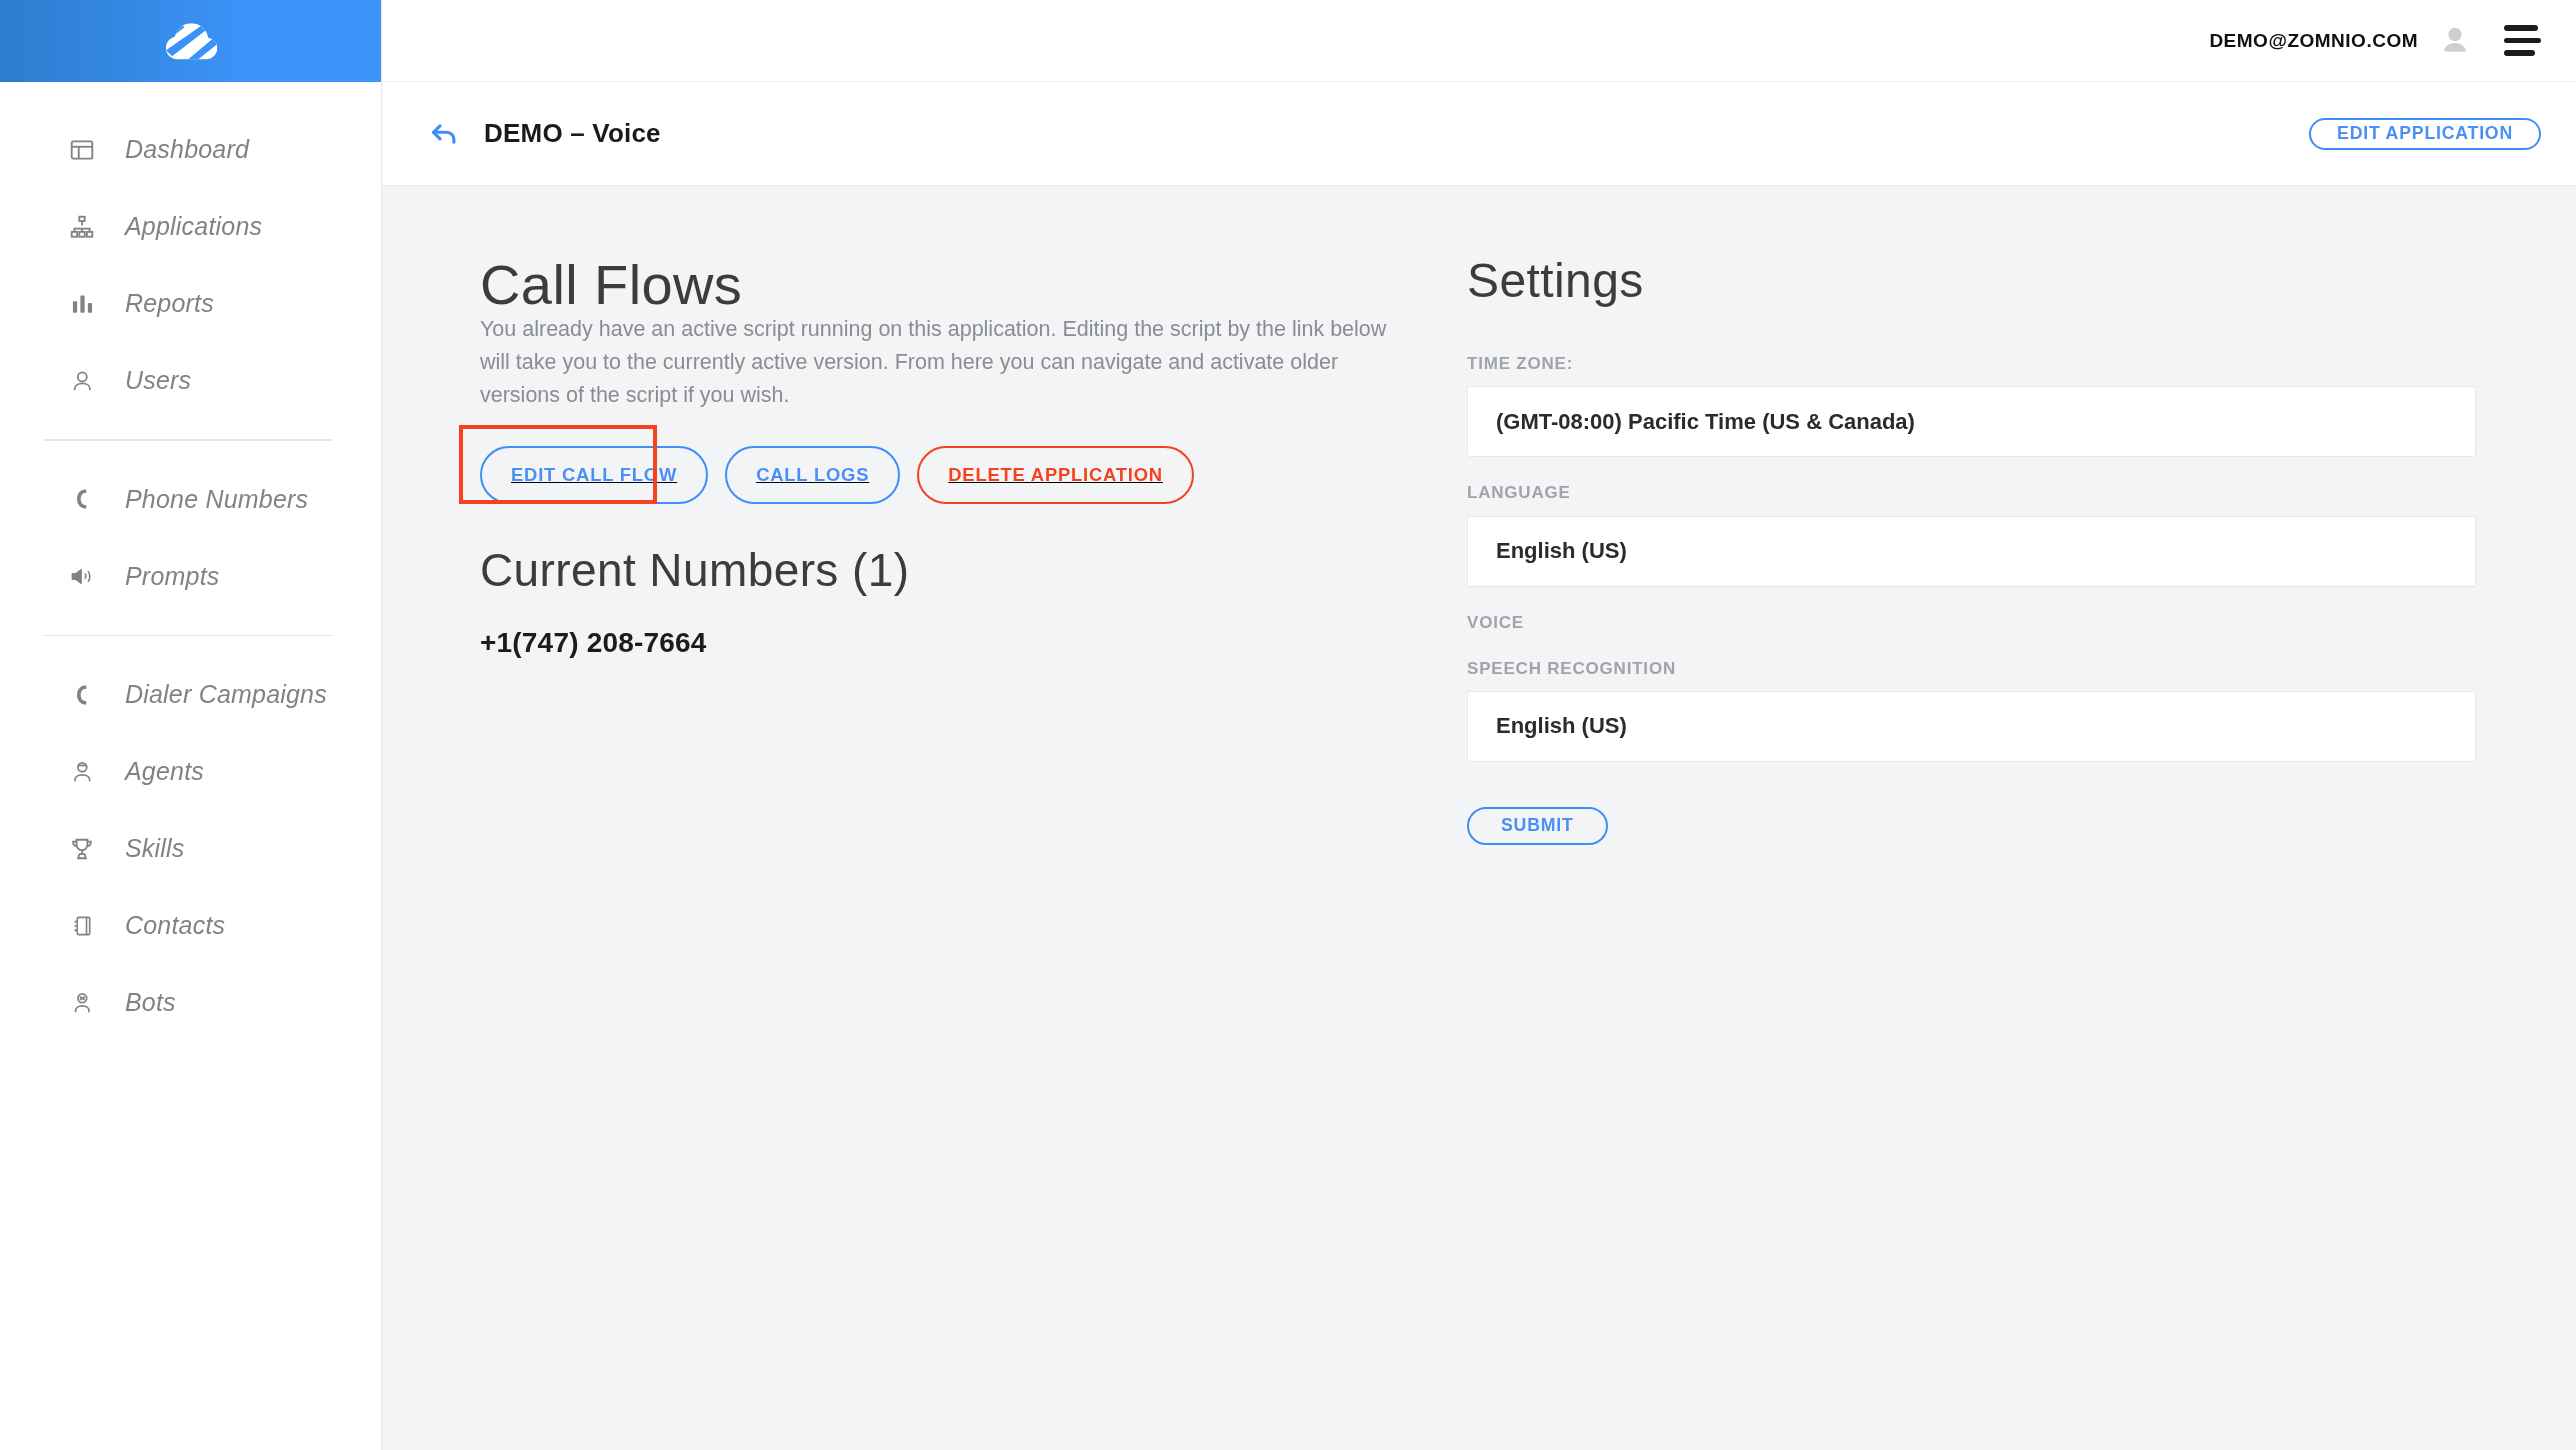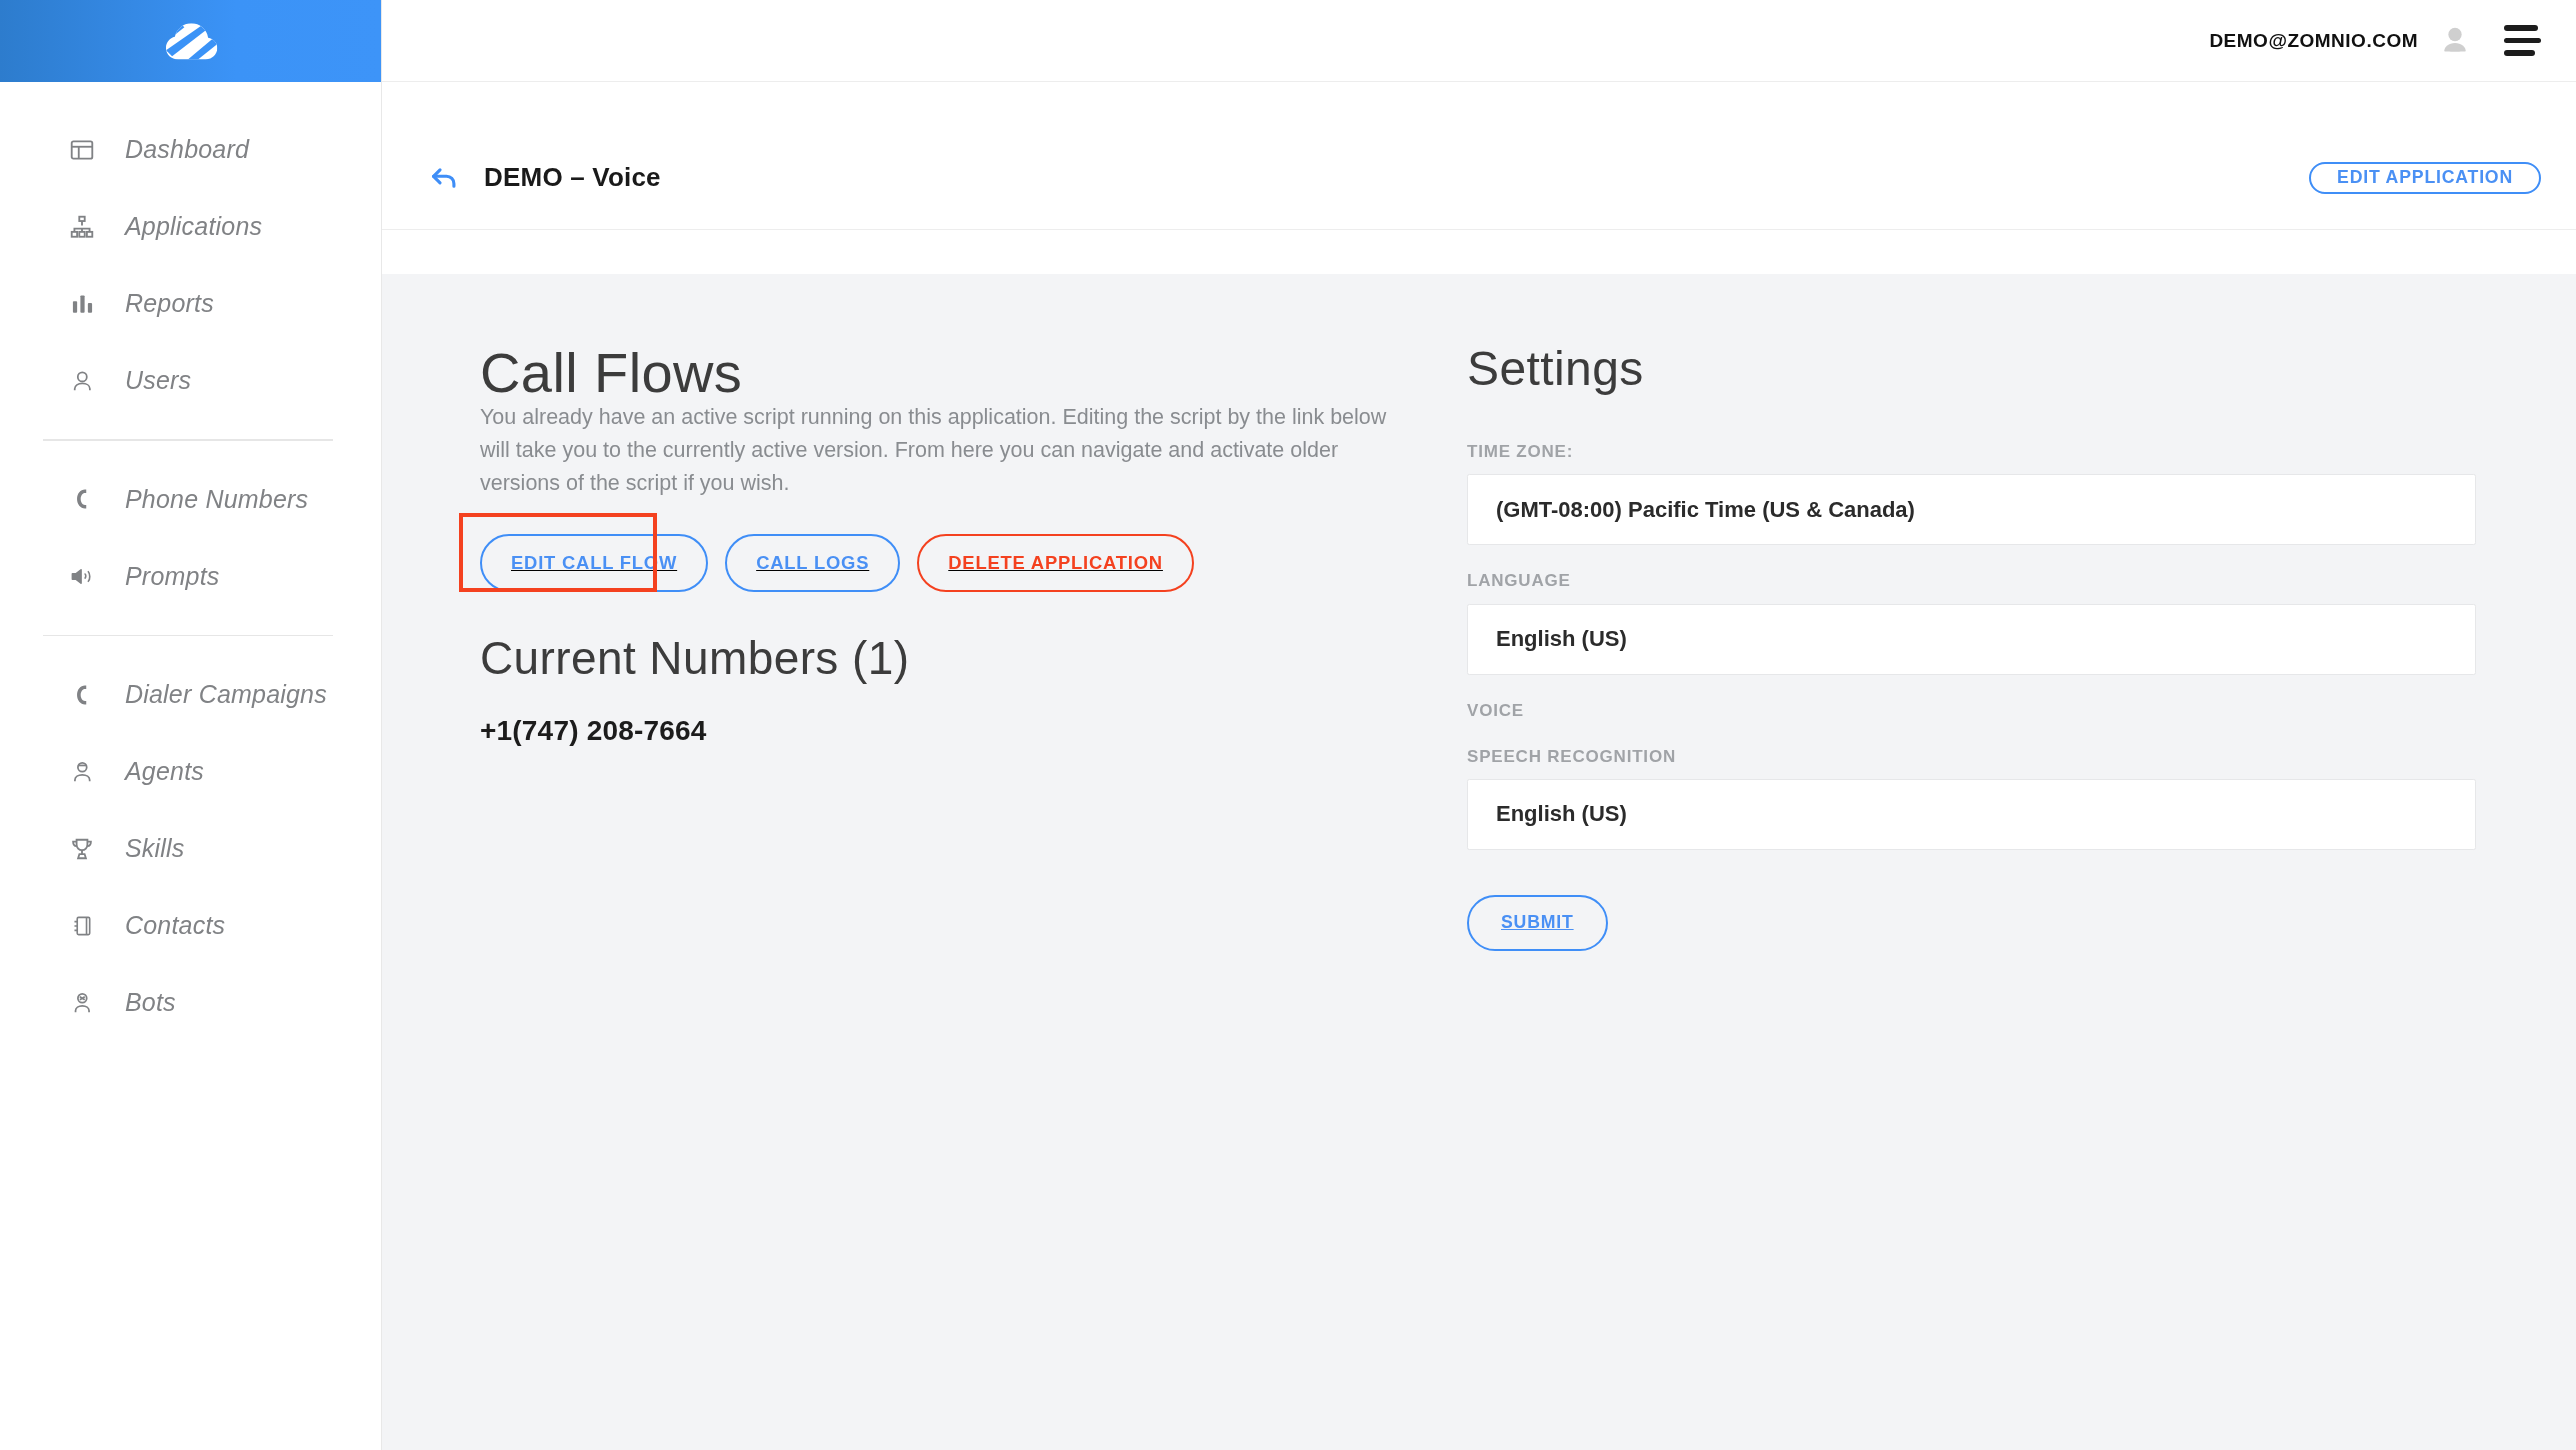--- a/index.html
+++ b/index.html
@@ -46,21 +46,21 @@
     flex: 0 0 34px;
   }
   .nav-item .ico svg { display:block; }
   .nav-label { white-space: nowrap; }
   .nav-sep {
     height: 1.5px; background: #e6e6e6;
     margin: 20px 48px 20px 43px;
   }
 
   
-  .right { flex: 1; display: flex; flex-direction: column; min-width: 0; gap: 44px; }
+  .right { flex: 1; display: flex; flex-direction: column; min-width: 0; }
 
   .topbar {
     height: 82px; background: #fff;
     display: flex; align-items: center; justify-content: flex-end;
     padding-right: 35px;
     border-bottom: 1.5px solid #ededed;
     flex: 0 0 82px;
   }
   .user-email {
     font-size: 19px; font-weight: bold; color: #111;
@@ -149,21 +149,21 @@
     border: 1.5px solid #e6e7e9;
     border-radius: 2.3px;
     height: 71px;
     display: flex; align-items: center;
     padding-left: 28px;
     font-size: 22px; color: #2b2b2b; font-weight: bold;
     cursor: pointer;
   }
   .field + .field { margin-top: 26px; }
   .fields-wrap { margin-top: 49px; }
-  .btn-submit { height: 56px; padding: 0 32px; font-size: 17.7px; margin-top: 45px; text-decoration: underline; }
+  .btn-submit { height: 38px; padding: 0 32px; font-size: 17.7px; margin-top: 45px; }
 </style>
 </head>
 <body>
 
 <div class="app">
 
   <aside class="sidebar">
 
     <div class="brand">
       <span>

